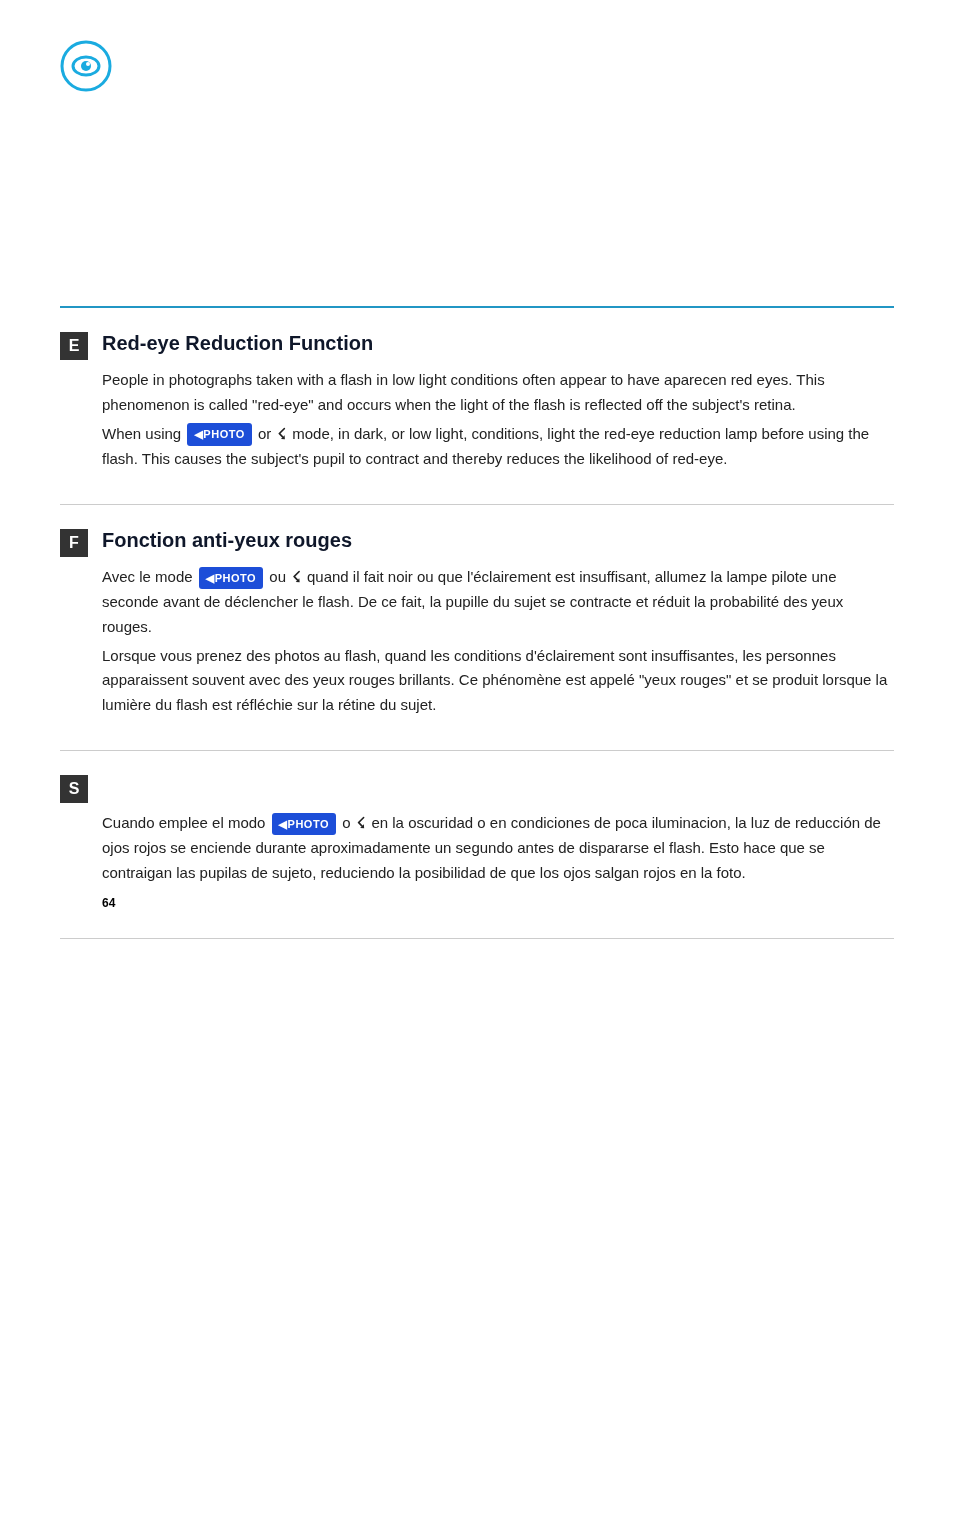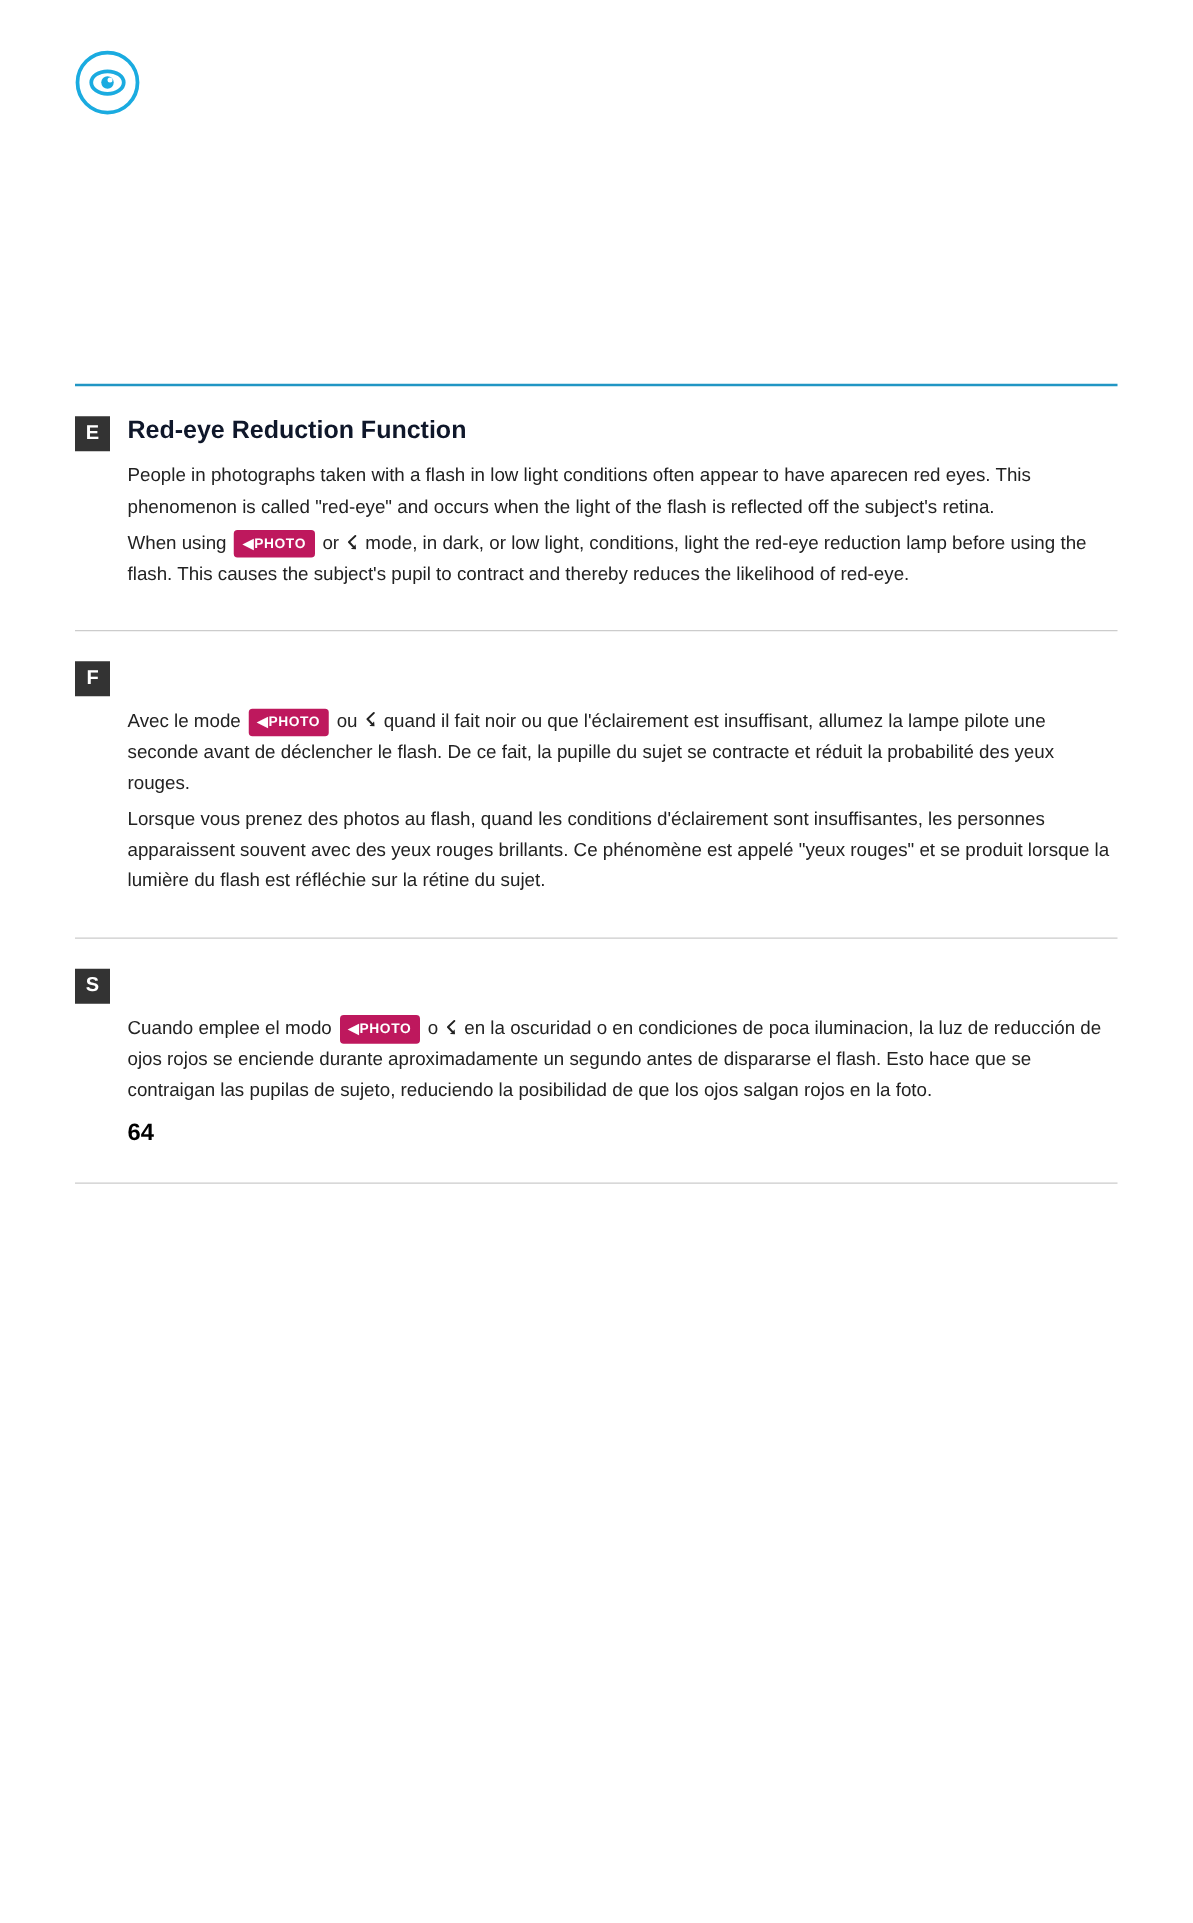--- a/index.html
+++ b/index.html
@@ -79,21 +79,21 @@
 
     .section-body p {
       margin-bottom: 4px;
     }
 
     
     .mode-badge {
       display: inline-flex;
       align-items: center;
       justify-content: center;
-      background: #be185d;
+      background: #1d4ed8;
       color: #fff;
       font-size: 11px;
       font-weight: bold;
       padding: 2px 7px;
       border-radius: 3px;
       margin: 0 2px;
       vertical-align: middle;
       white-space: nowrap;
       letter-spacing: 0.5px;
     }
@@ -103,21 +103,21 @@
       align-items: center;
       justify-content: center;
       font-size: 15px;
       font-weight: bold;
       margin: 0 2px;
       vertical-align: middle;
     }
 
     
     .page-number {
-      font-size: 19px;
+      font-size: 12px;
       font-weight: bold;
       margin-top: 10px;
       padding-left: 42px;
     }
 
     .spacer-top {
       height: 180px;
     }
   </style>
 </head>
@@ -145,20 +145,21 @@
     </div>
     <div class="section-body">
       <p>People in photographs taken with a flash in low light conditions often appear to have aparecen red eyes. This phenomenon is called "red-eye" and occurs when the light of the flash is reflected off the subject's retina.</p>
       <p>When using <span class="mode-badge">◀PHOTO</span> or <span class="lightning-symbol">☇</span> mode, in dark, or low light, conditions, light the red-eye reduction lamp before using the flash. This causes the subject's pupil to contract and thereby reduces the likelihood of red-eye.</p>
     </div>
   </div>
 
   <div class="section">
     <div class="section-header">
       <span class="lang-badge">F</span>
+      <span class="section-title">Fonction anti-yeux rouges</span>
     </div>
     <div class="section-body">
       <p>Avec le mode <span class="mode-badge">◀PHOTO</span> ou <span class="lightning-symbol">☇</span> quand il fait noir ou que l'éclairement est insuffisant, allumez la lampe pilote une seconde avant de déclencher le flash. De ce fait, la pupille du sujet se contracte et réduit la probabilité des yeux rouges.</p>
       <p>Lorsque vous prenez des photos au flash, quand les conditions d'éclairement sont insuffisantes, les personnes apparaissent souvent avec des yeux rouges brillants. Ce phénomène est appelé "yeux rouges" et se produit lorsque la lumière du flash est réfléchie sur la rétine du sujet.</p>
     </div>
   </div>
 
   <div class="section">
     <div class="section-header">
       <span class="lang-badge">S</span>

